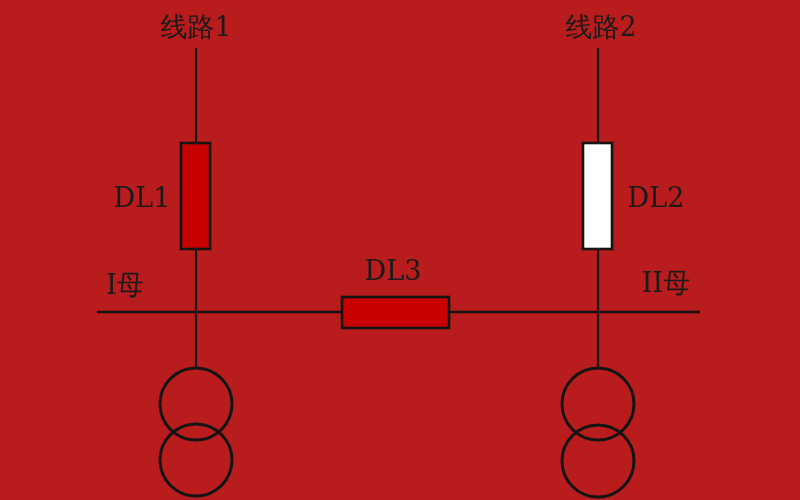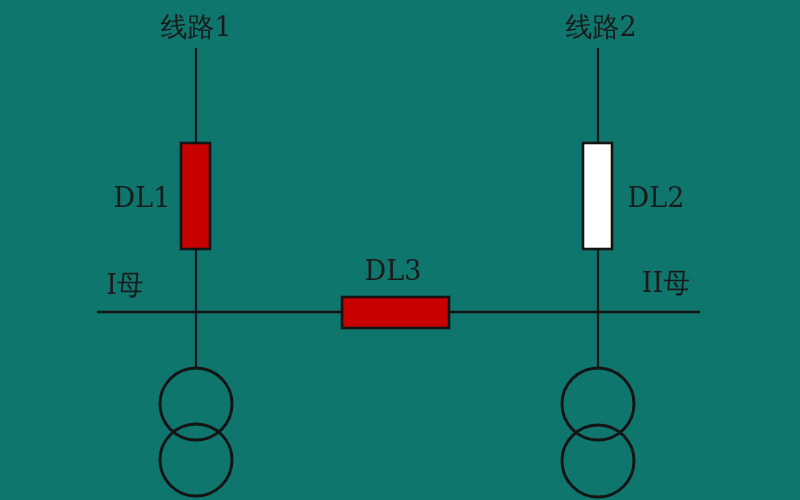--- a/index.html
+++ b/index.html
@@ -4,21 +4,21 @@
 <style>
   html, body {
     margin: 0;
     padding: 0;
     background: #ffffff;
   }
   .stage {
     position: relative;
     width: 800px;
     height: 500px;
-    background: #0f766e;
+    background: #b91c1c;
     overflow: hidden;
     text-align: right;
   }
   svg {
     display: block;
   }
   .wire {
     stroke: #141414;
     stroke-width: 2.2;
     fill: none;

